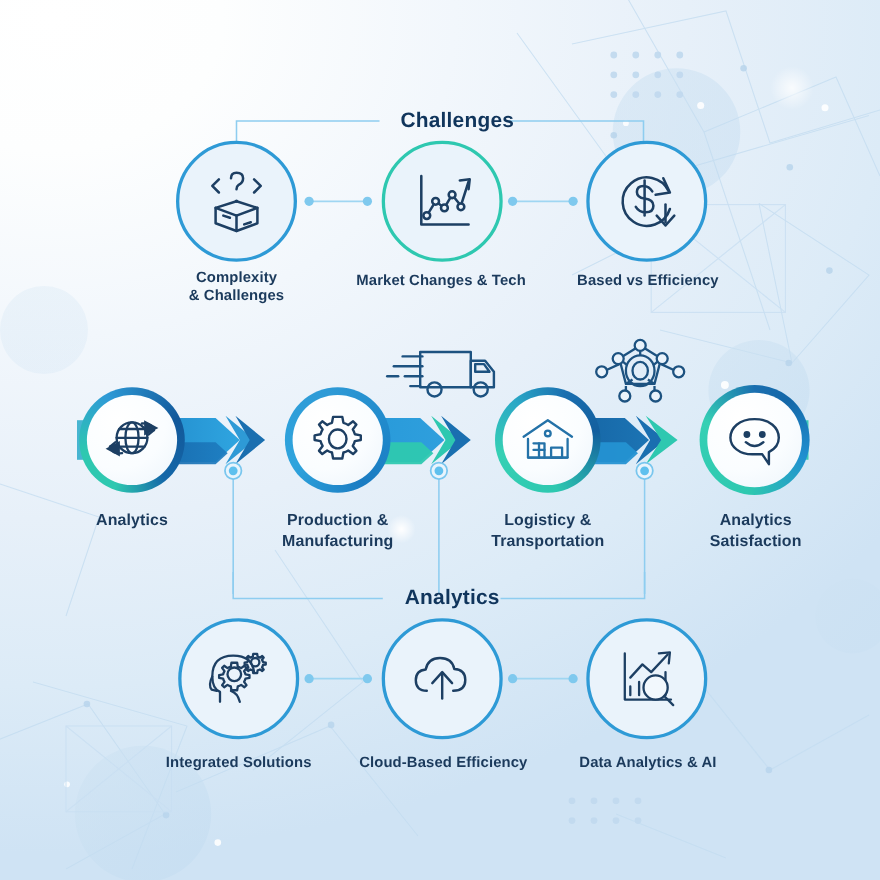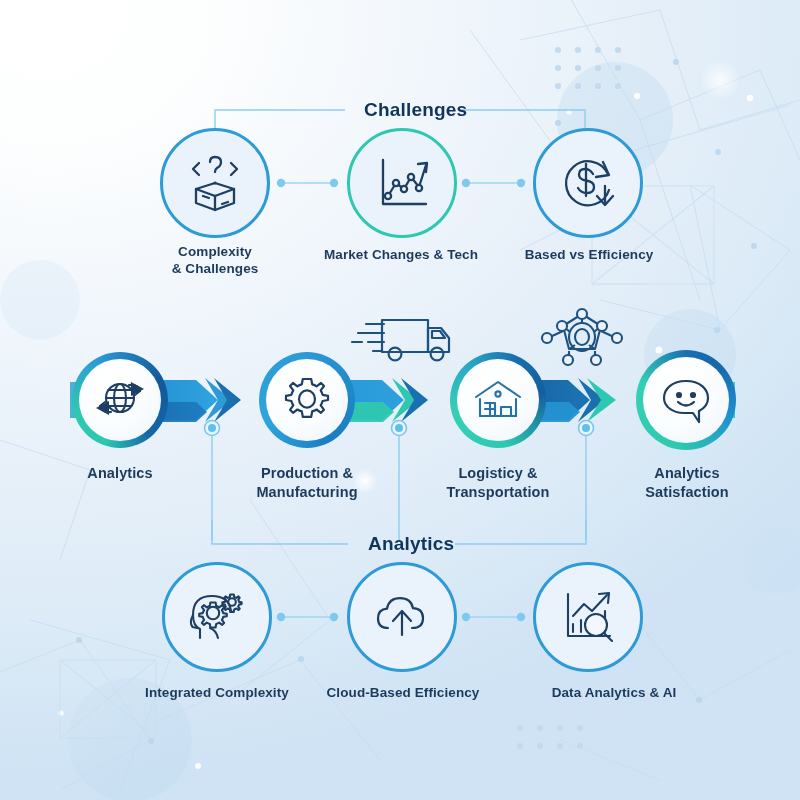--- a/index.html
+++ b/index.html
@@ -432,21 +432,21 @@
             <path d="M13 35 q-4 8 -0.5 12 L17 48"></path>
             <path d="M38 58 q-2 -8 -8 -10"></path>
             <circle cx="33" cy="33" r="6.2"></circle>
             <path d="M33 22.5 l2.6 0 l.6 3.6 a10 10 0 0 1 3 1.3 l3 -2.2 l1.9 1.9 l-2.2 3 a10 10 0 0 1 1.3 3 l3.6 .6 l0 2.6 l-3.6 .6 a10 10 0 0 1 -1.3 3 l2.2 3 l-1.9 1.9 l-3 -2.2 a10 10 0 0 1 -3 1.3 l-.6 3.6 l-2.6 0 l-2.6 0 l-.6 -3.6 a10 10 0 0 1 -3 -1.3 l-3 2.2 l-1.9 -1.9 l2.2 -3 a10 10 0 0 1 -1.3 -3 l-3.6 -.6 l0 -2.6 l3.6 -.6 a10 10 0 0 1 1.3 -3 l-2.2 -3 l1.9 -1.9 l3 2.2 a10 10 0 0 1 3 -1.3 l.6 -3.6 Z"></path>
             <circle cx="52" cy="22" r="3.8"></circle>
             <path d="M52 14.5 l1.8 0 l.4 2.5 a7 7 0 0 1 2.1 .9 l2.1 -1.5 l1.3 1.3 l-1.5 2.1 a7 7 0 0 1 .9 2.1 l2.5 .4 l0 1.8 l-2.5 .4 a7 7 0 0 1 -.9 2.1 l1.5 2.1 l-1.3 1.3 l-2.1 -1.5 a7 7 0 0 1 -2.1 .9 l-.4 2.5 l-1.8 0 l-1.8 0 l-.4 -2.5 a7 7 0 0 1 -2.1 -.9 l-2.1 1.5 l-1.3 -1.3 l1.5 -2.1 a7 7 0 0 1 -.9 -2.1 l-2.5 -.4 l0 -1.8 l2.5 -.4 a7 7 0 0 1 .9 -2.1 l-1.5 -2.1 l1.3 -1.3 l2.1 1.5 a7 7 0 0 1 2.1 -.9 l.4 -2.5 Z"></path>
           </g>
         </svg>
       </div>
     </div>
-    <div class="caption small-caption" style="left:137px;top:676px;width:160px;">Integrated Complexity</div>
+    <div class="caption small-caption" style="left:137px;top:676px;width:160px;">Integrated Solutions</div>
   </div>
 
   <div class="node">
     <div class="thin-ring" style="left:347px;top:562px;width:110px;height:110px;border:3px solid #2e9ad6;position:absolute;">
       <div style="position:absolute;inset:0;display:flex;align-items:center;justify-content:center;">
         <svg width="74" height="74" viewBox="0 0 74 74">
           <g fill="none" stroke="#1d3f63" stroke-width="2.2" stroke-linecap="round" stroke-linejoin="round">
             <path d="M23 48 q-10 0 -10 -9.5 q0 -9 9 -9.8 q2 -10.5 13 -10.5 q11 0 13 10 q10 .6 10 10 q0 9.8 -11 9.8"></path>
             <path d="M37 55 L37 32"></path>
             <path d="M28 41 L37 31 L46 41"></path>
@@ -465,21 +465,21 @@
             <path d="M17 14 L17 56 L59 56"></path>
             <path d="M22 36 L33 24 L41 31 L56 15"></path>
             <path d="M48 14 L58 13 L57 23"></path>
             <path d="M22 44 L22 52 M30 40 L30 52 M38 44 L38 52 M46 37 L46 52 M54 31 L54 52"></path>
             <circle cx="45" cy="45" r="11" fill="#f2f8fd"></circle>
             <path d="M53 53 L61 61"></path>
           </g>
         </svg>
       </div>
     </div>
-    <div class="caption small-caption" style="left:530px;top:676px;width:168px;">Data Analytics &amp; AI</div>
+    <div class="caption small-caption" style="left:505px;top:676px;width:168px;">Data Analytics &amp; AI</div>
   </div>
 
   <div style="position:absolute;left:352px;top:468px;width:26px;height:26px;border-radius:50%;
               background:radial-gradient(circle,#ffffff 0%,rgba(255,255,255,0) 70%);"></div>
   <div style="position:absolute;left:700px;top:60px;width:40px;height:40px;border-radius:50%;
               background:radial-gradient(circle,#ffffff 0%,rgba(255,255,255,0) 70%);opacity:.8;"></div>
 
 </div>
 
 </body></html>

